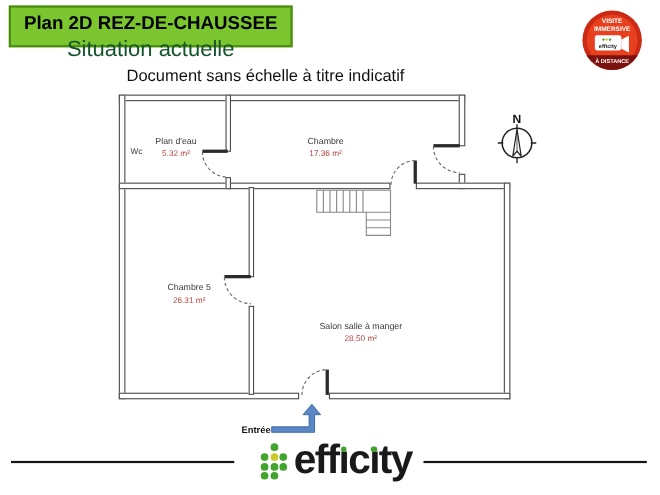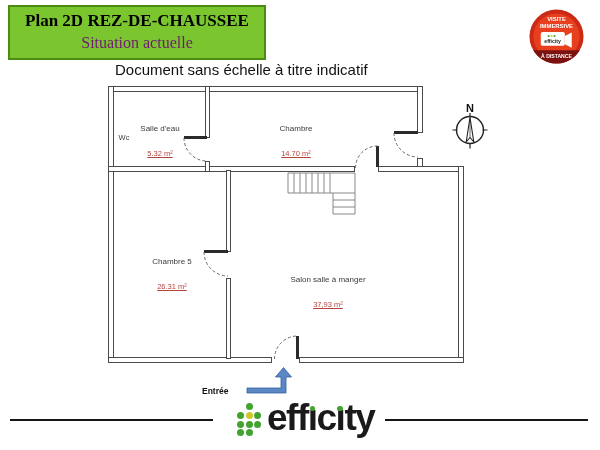--- a/index.html
+++ b/index.html
@@ -1,35 +1,35 @@
 <!DOCTYPE html>
 <html><head>
 <meta charset="utf-8">
 <style>
   html,body{margin:0;padding:0;background:#fff;}
   .stage{position:relative;width:600px;height:450px;background:#fff;overflow:hidden;
          font-family:"Liberation Sans",sans-serif;}
   
-  .banner{position:absolute;left:8px;top:5px;width:258px;height:55px;background:#7bc62e;
-          border:2px solid #4c8c12;box-sizing:border-box;text-align:center;font-family:Liberation Serif, serif;}
+  .banner{position:absolute;left:8px;top:5px;width:258px;height:38px;background:#7bc62e;
+          border:2px solid #4c8c12;box-sizing:border-box;text-align:center;}
   .banner-title{font-size:17px;font-weight:bold;color:#000;margin-top:4px;}
-  .banner-subtitle{font-size:16px;color:#701a75;margin-top:3px;}
+  .banner-subtitle{font-size:20px;color:#14532d;margin-top:3px;}
   
   .disclaimer{position:absolute;left:115px;top:61px;width:380px;
               font-size:15px;color:#111;}
   
   .wall{position:absolute;background:#fff;border:1px solid #4a4a4a;box-sizing:border-box;}
   .overlay{position:absolute;left:0;top:0;width:600px;height:450px;}
   
   .room-label{position:absolute;text-align:center;color:#3a3a3a;}
   .rname{font-size:8px;}
-  .rarea{font-size:7.5px;color:#b5443f;margin-top:16px;text-decoration:underline;}
+  .rarea{font-size:7.5px;color:#b5443f;margin-top:2px;}
   .wc-label{position:absolute;left:112px;top:133px;width:24px;font-size:7.5px;color:#3a3a3a;text-align:center;}
   
-  .entree{position:absolute;left:202px;top:386px;width:44px;text-align:left;
+  .entree{position:absolute;left:202px;top:386px;width:44px;text-align:right;
           font-size:8.5px;font-weight:bold;color:#111;}
   
   .badge{position:absolute;left:527px;top:7px;width:59px;height:59px;}
   
   .footer-line{position:absolute;top:419px;height:2px;background:#161616;}
   .fl-left{left:10px;width:203px;}
   .fl-right{left:385px;width:203px;}
   .logo{position:absolute;left:237px;top:398px;display:flex;align-items:center;}
   .logo-dots{position:relative;width:25px;height:34px;margin-top:4px;margin-right:5px;}
   .dot{position:absolute;width:7px;height:7px;border-radius:50%;background:#43a32f;}
@@ -114,37 +114,37 @@
       <polygon points="470,117.5 473.8,142 470,137.5 466.2,142" fill="#fff" stroke="#222" stroke-width="1.1" stroke-linejoin="round"></polygon>
       <path d="M470,117.5 V137.5" stroke="#222" stroke-width="0.7"></path>
     </g>
 
     <polygon points="247,388 281,388 281,377 275.5,377 283.5,367.5 291.5,377 286,377 286,393 247,393" fill="#5b87c5" stroke="#33619e" stroke-width="0.8" stroke-linejoin="round"></polygon>
   </svg>
 
   <div class="wc-label">Wc</div>
 
   <div class="room-label" style="left:120px;top:124px;width:80px;">
-    <div class="rname">Salle d'eau</div>
+    <div class="rname">Plan d'eau</div>
     <div class="rarea">5.32 m²</div>
   </div>
 
   <div class="room-label" style="left:256px;top:124px;width:80px;">
     <div class="rname">Chambre</div>
-    <div class="rarea">14.70 m²</div>
+    <div class="rarea">17.36 m²</div>
   </div>
 
   <div class="room-label" style="left:132px;top:257px;width:80px;">
     <div class="rname">Chambre 5</div>
     <div class="rarea">26.31 m²</div>
   </div>
 
-  <div class="room-label" style="left:278px;top:275px;width:100px;">
+  <div class="room-label" style="left:278px;top:292px;width:100px;">
     <div class="rname">Salon salle à manger</div>
-    <div class="rarea">37,93 m²</div>
+    <div class="rarea">28,50 m²</div>
   </div>
 
   <div class="entree">Entrée</div>
 
   <div class="footer-line fl-left"></div>
   <div class="footer-line fl-right"></div>
 
   <div class="logo">
     <div class="logo-dots">
       <span class="dot" style="left:8.6px;top:0;"></span>

